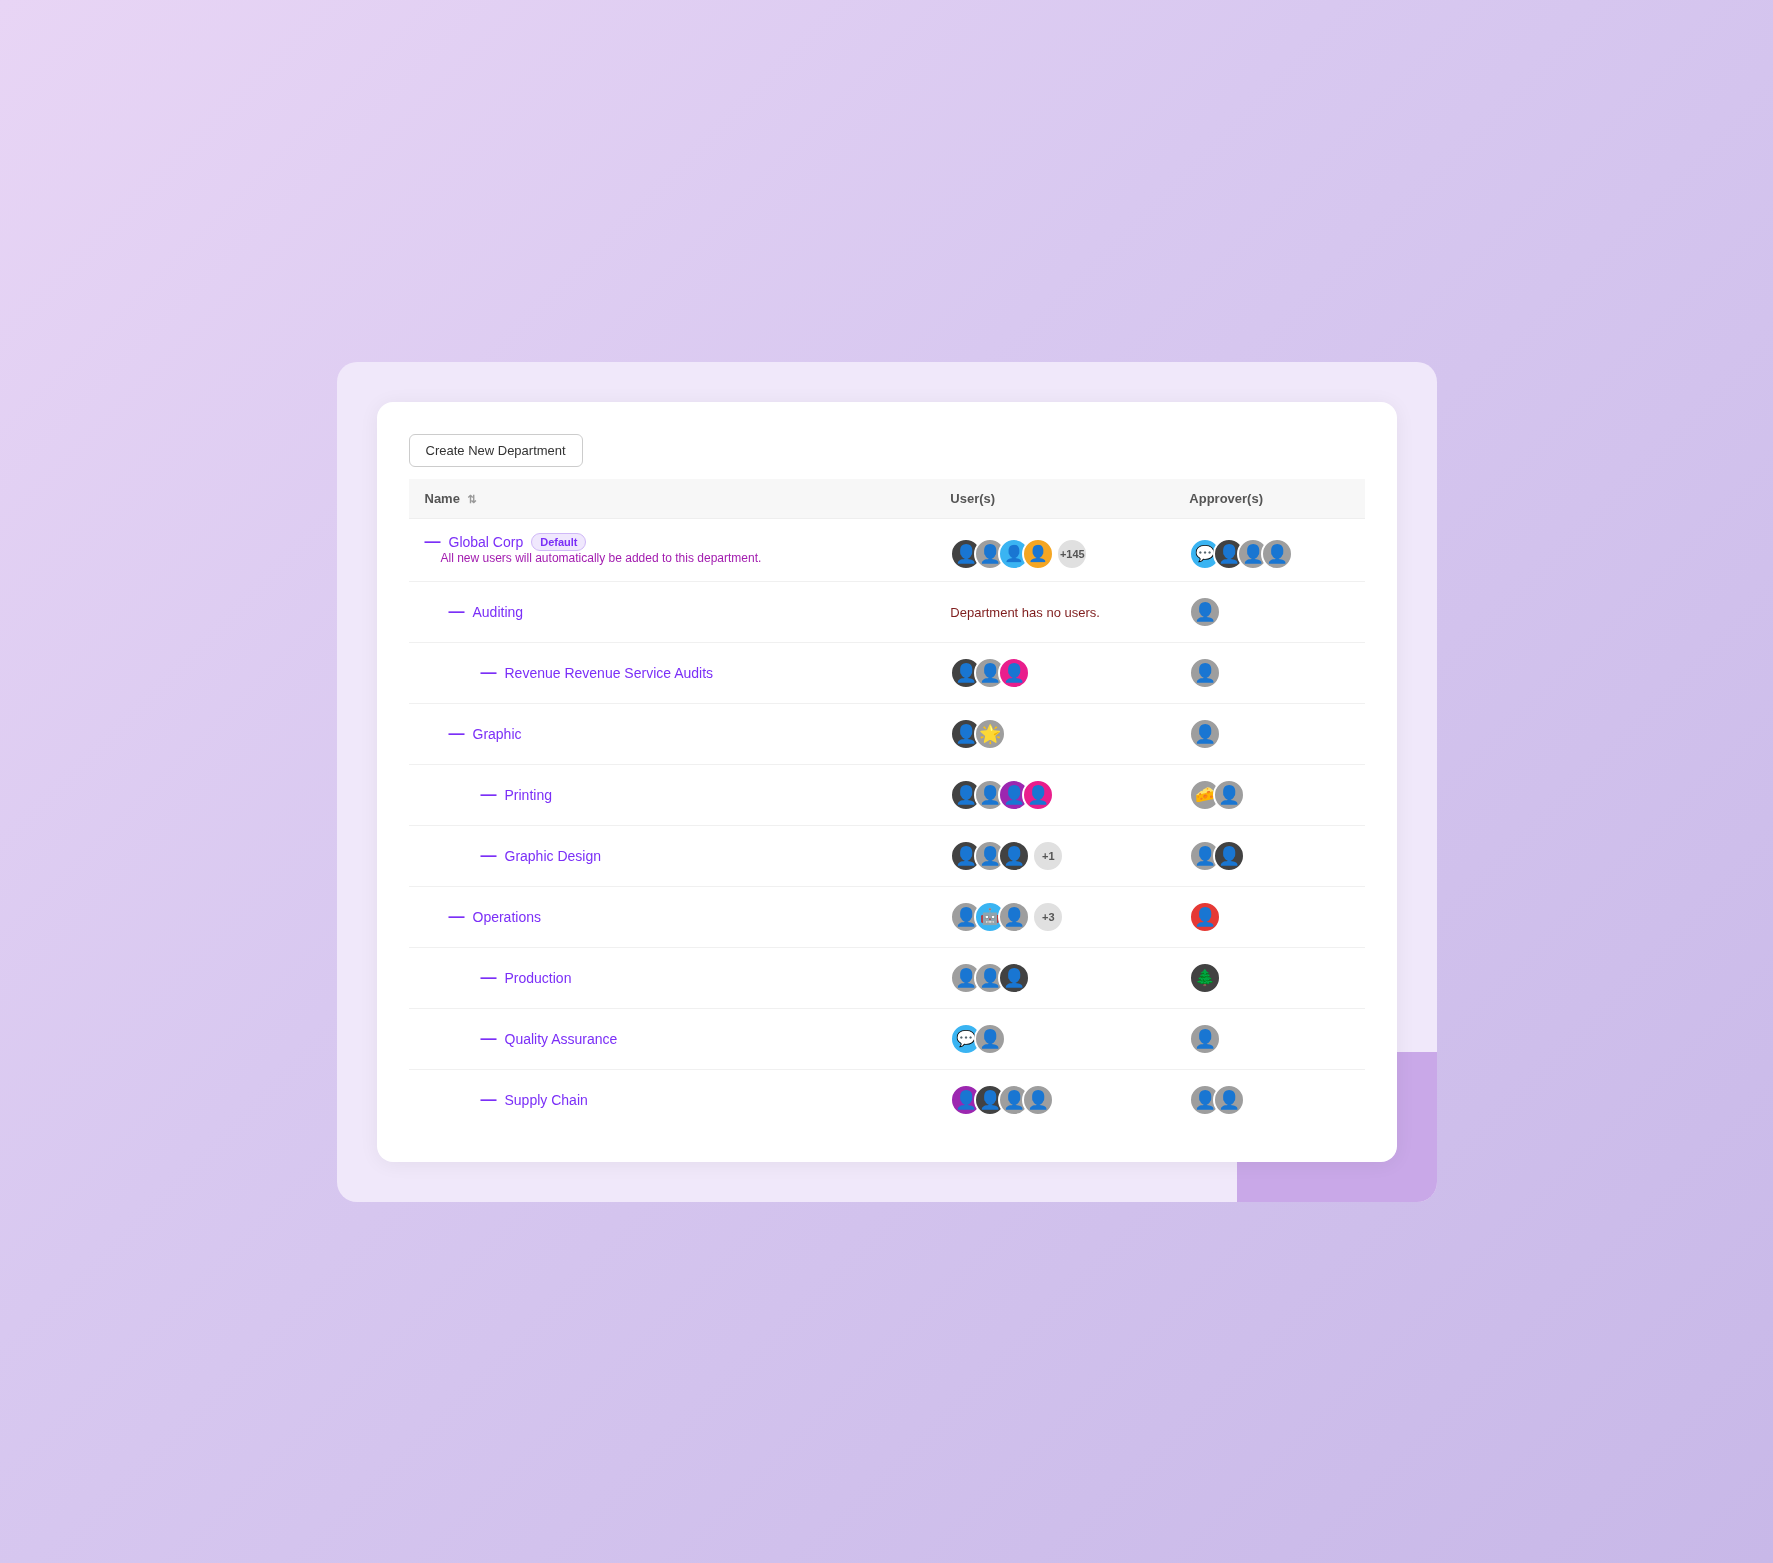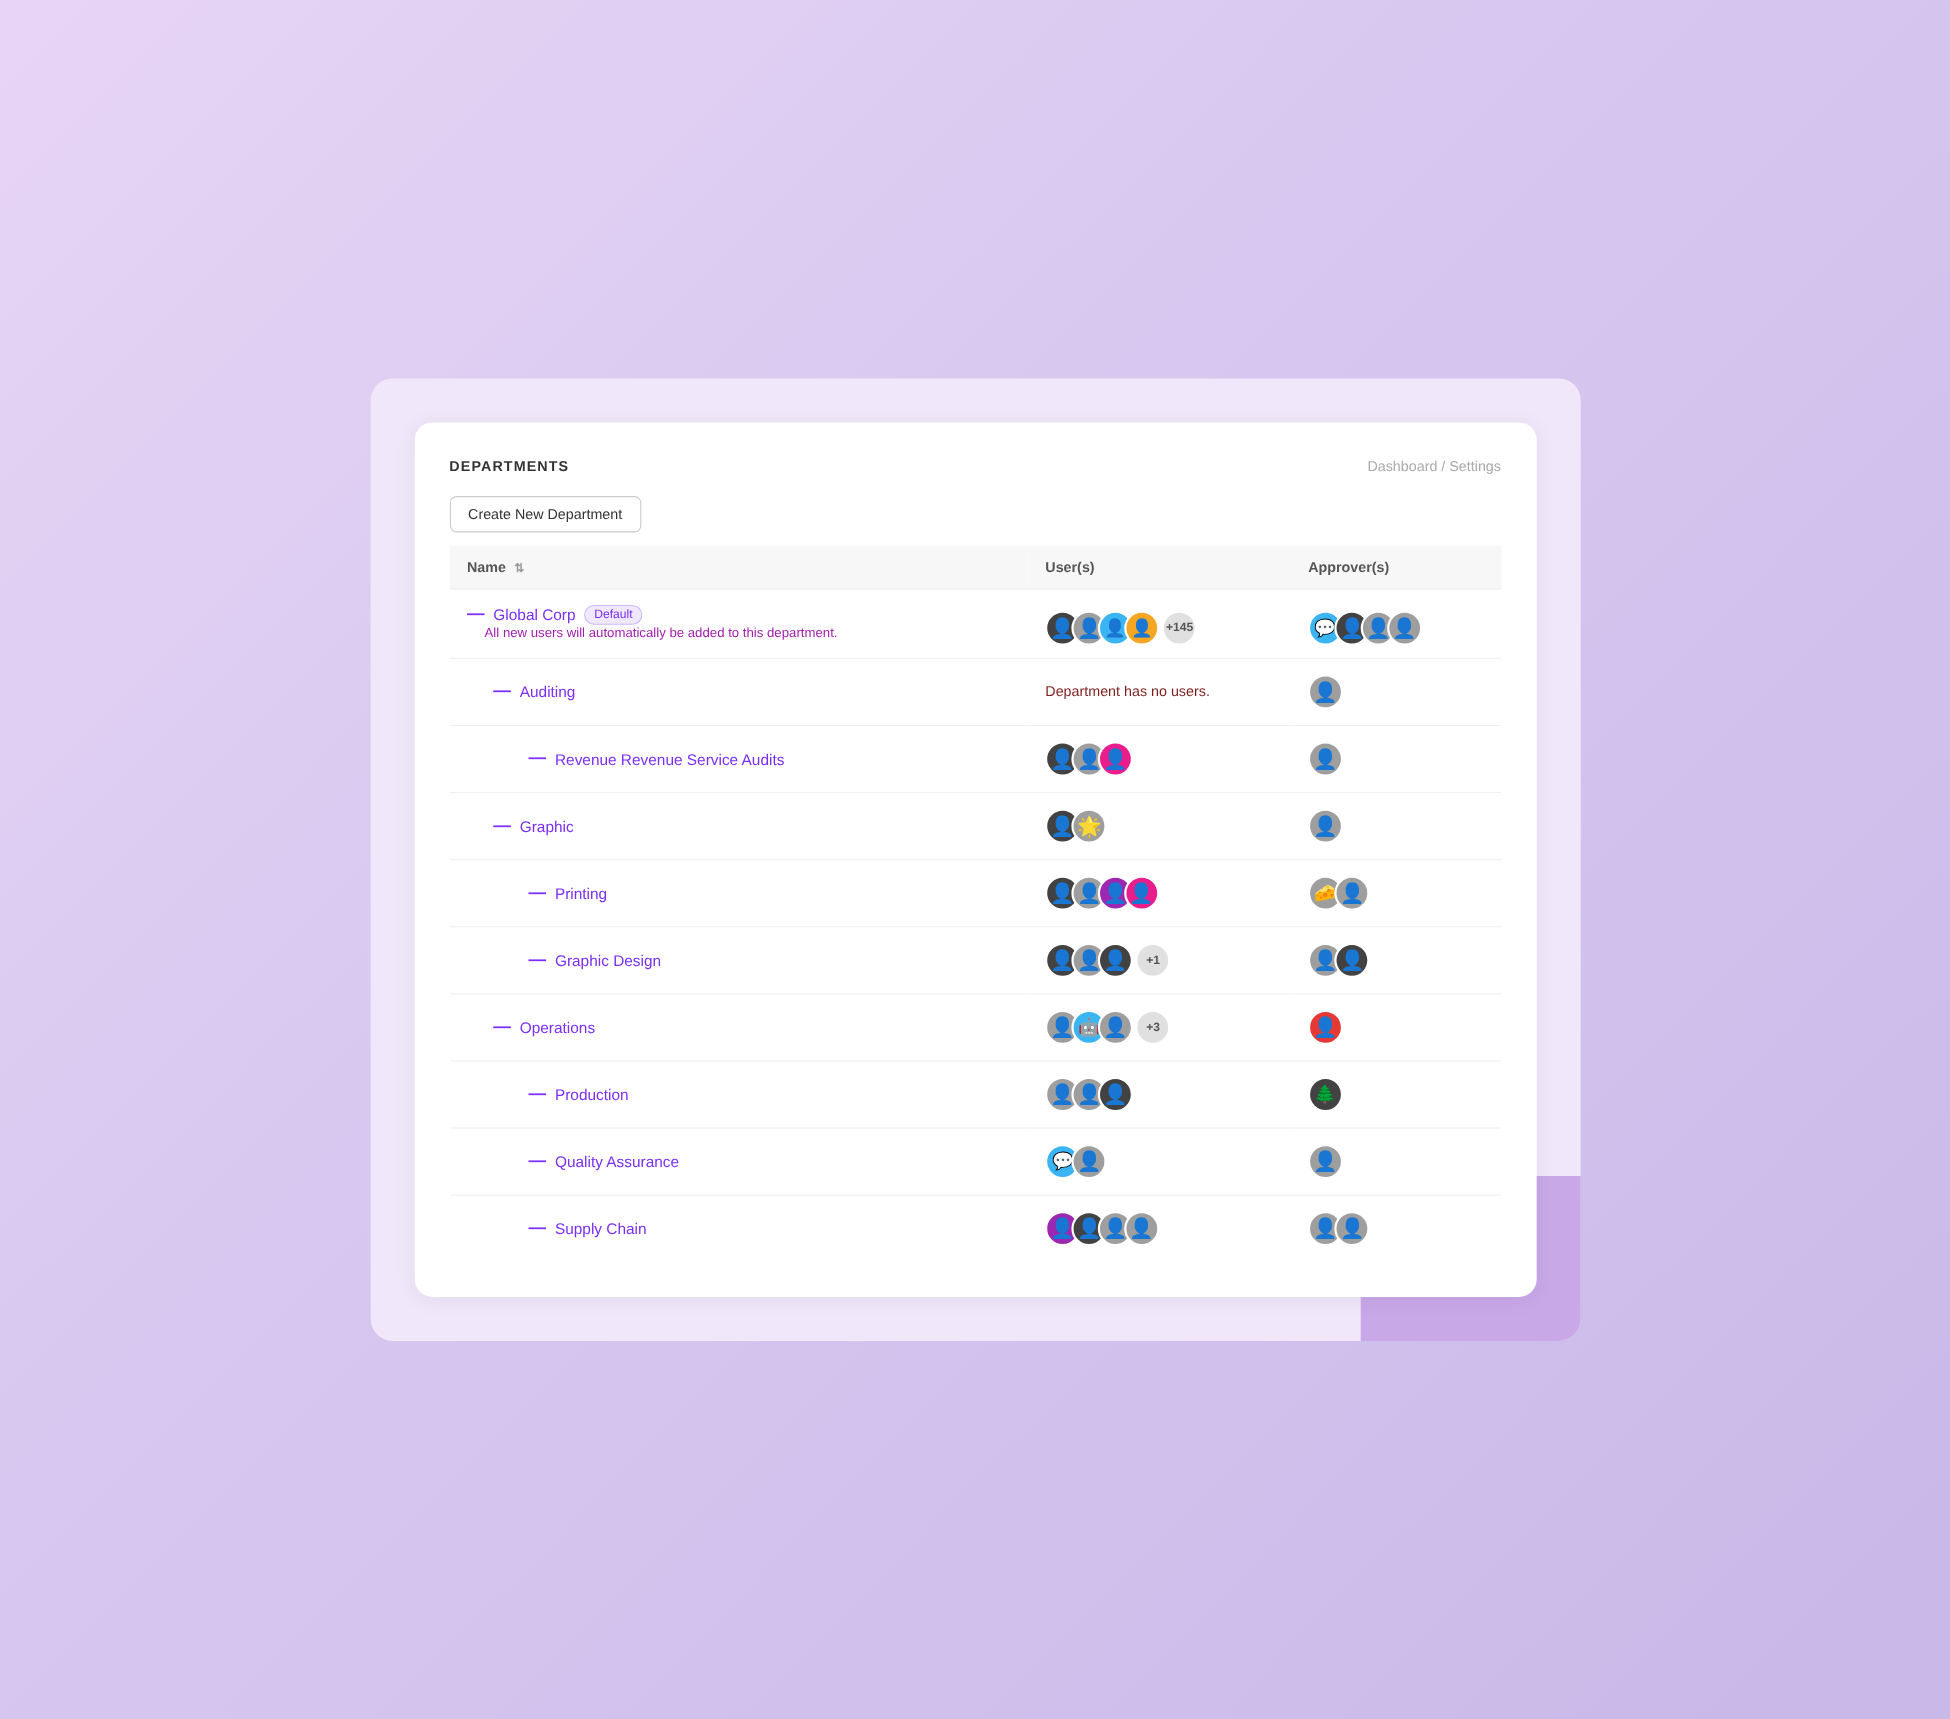--- a/index.html
+++ b/index.html
@@ -149,21 +149,21 @@
       padding-left: 56px;
     }
 
     .default-badge {
       background: #f0e8fd;
       color: #7b2ff7;
       border: 1px solid #d0b8f8;
       border-radius: 12px;
       font-size: 11px;
       padding: 2px 8px;
-      font-weight: 400;
+      font-weight: 700;
     }
 
     .global-corp-row td {
       padding-bottom: 6px;
     }
 
     .global-corp-desc {
       font-size: 12px;
       color: #a21caf;
       padding-left: 16px;
@@ -224,24 +224,20 @@
       font-size: 18px;
       line-height: 1;
     }
   </style>
 </head>
 <body>
 
 <div class="page-wrapper">
   <div class="card">
 
-    <div class="card-header">
-      <span class="page-title">DEPARTMENTS</span>
-      <span class="breadcrumb">Dashboard / Settings</span>
-    </div>
 
     <button class="btn-create">Create New Department</button>
 
     <table class="table">
       <thead>
         <tr>
           <th class="name-col">
             <span>Name</span>
             <span class="sort-icon">⇅</span>
           </th>

